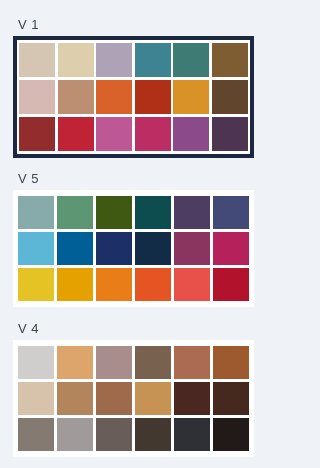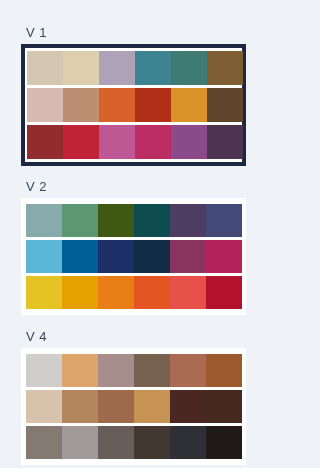--- a/index.html
+++ b/index.html
@@ -11,21 +11,21 @@
     width: 267px;
     height: 468px;
     background: #eff3f7;
     font-family: "Liberation Sans", sans-serif;
     overflow: hidden;
   }
   .palette-app {
     width: 267px;
     height: 348px;
     box-sizing: border-box;
-    padding: 12px;
+    padding: 4px;
     background: #eff3f7;
     display: flex;
     flex-direction: column;
   }
   .variant-group {
     display: flex;
     flex-direction: column;
   }
   .variant-label {
     font-size: 13px;
@@ -95,21 +95,21 @@
           <div class="swatch" title="#932c2c" style="background-color: rgb(147, 44, 44);"></div>
           <div class="swatch" title="#c02236" style="background-color: rgb(192, 34, 54);"></div>
           <div class="swatch" title="#bd5894" style="background-color: rgb(189, 88, 148);"></div>
           <div class="swatch" title="#bc2e63" style="background-color: rgb(188, 46, 99);"></div>
           <div class="swatch" title="#8b4b8a" style="background-color: rgb(139, 75, 138);"></div>
           <div class="swatch" title="#4d3450" style="background-color: rgb(77, 52, 80);"></div>
         </div>
       </div>
   </div>
   <div class="variant-group" id="group-1">
-    <div class="variant-label">V 2</div>
+    <div class="variant-label">V 5</div>
     <div class="swatch-panel" id="panel-1" style="background: rgb(255, 255, 255);">
         <div class="swatch-row">
           <div class="swatch" title="#87aaab" style="background-color: rgb(135, 170, 171);"></div>
           <div class="swatch" title="#5c9672" style="background-color: rgb(92, 150, 114);"></div>
           <div class="swatch" title="#3f5812" style="background-color: rgb(63, 88, 18);"></div>
           <div class="swatch" title="#0d4c4f" style="background-color: rgb(13, 76, 79);"></div>
           <div class="swatch" title="#4d3d62" style="background-color: rgb(77, 61, 98);"></div>
           <div class="swatch" title="#444a78" style="background-color: rgb(68, 74, 120);"></div>
         </div>
         <div class="swatch-row">

